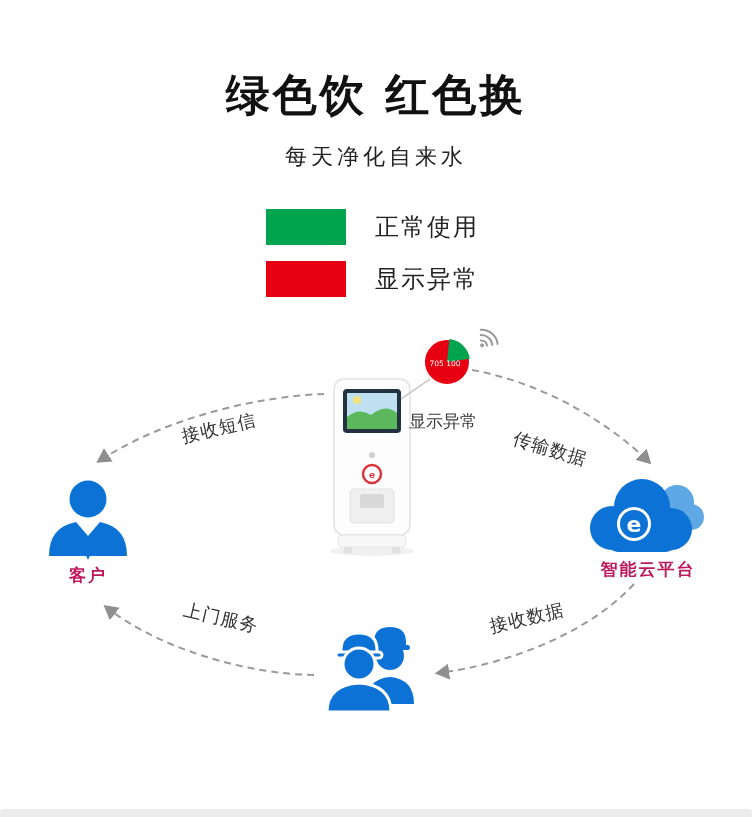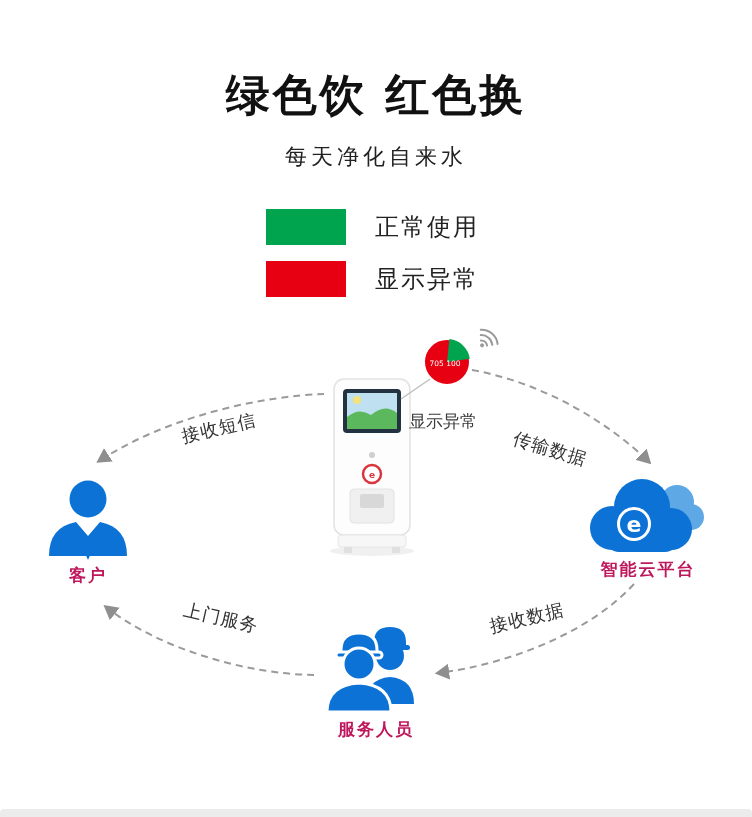--- a/index.html
+++ b/index.html
@@ -154,16 +154,15 @@
 
   <div class="flow-label receive-sms">接收短信</div>
   <div class="flow-label transmit-data">传输数据</div>
   <div class="flow-label door-service">上门服务</div>
   <div class="flow-label receive-data">接收数据</div>
 
   <div class="callout-label">显示异常</div>
 
   <div class="node-label customer">客户</div>
   <div class="node-label cloud">智能云平台</div>
-  <div class="node-label service-staff">服务人员</div>
 
   <div class="bottom-strip"></div>
 </div>
 
 </body></html>

